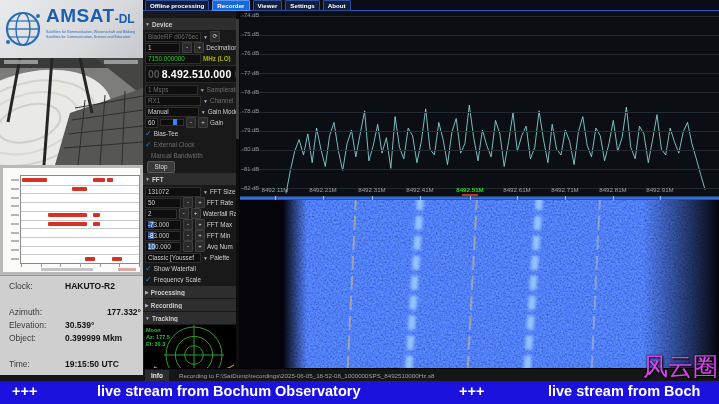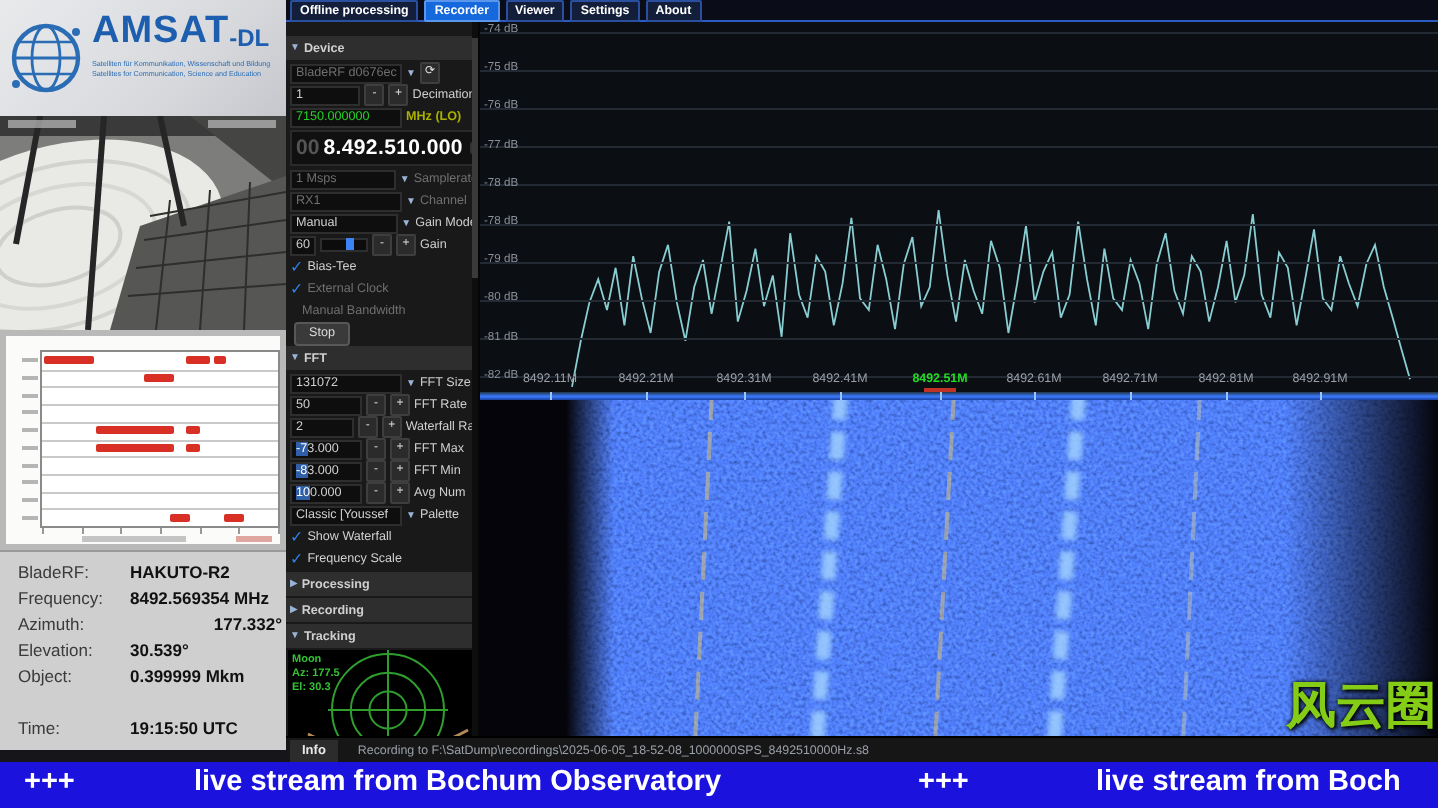--- a/index.html
+++ b/index.html
@@ -79,21 +79,21 @@
   #waterfall{left:240px;top:200px;width:479px;height:168px;background:#050a30;overflow:hidden;}
   #wf-shade{position:absolute;inset:0;background:linear-gradient(90deg,#04040a 0%,#04040a 9%,rgba(4,4,10,0) 14%,rgba(4,4,10,0) 84%,rgba(4,4,10,.55) 93%,#04040a 100%);}
   .streak{position:absolute;top:-4px;height:176px;transform-origin:top center;}
 
   
   #statusbar{left:143px;top:368px;width:576px;height:13px;background:#161616;border-top:1px solid #000;display:flex;align-items:center;}
   #info-tab{height:11px;line-height:11px;padding:0 6px;background:#2c2c2c;color:#e8e8e8;font-size:6.5px;font-weight:bold;margin-left:2px;}
   #rec-text{margin-left:10px;font-size:6.2px;color:#9aa0a8;white-space:nowrap;overflow:hidden;}
   #ticker{left:0;top:381px;width:719px;height:23px;background:#1b12dd;overflow:hidden;}
   .ticker-item{position:absolute;top:2px;font-size:14.5px;font-weight:bold;color:#fff;white-space:nowrap;}
-  #watermark{right:1px;top:336px;font-size:25px;font-weight:bold;color:#84cc16;text-shadow:0 0 2px #000,1px 1px 2px #000;z-index:5;}
+  #watermark{right:1px;top:350px;font-size:25px;font-weight:normal;color:#d946ef;text-shadow:0 0 2px #000,1px 1px 2px #000;z-index:5;}
 </style>
 </head>
 <body>
 
 <div id="logo-card" class="abs">
   <svg width="42" height="42" style="position:absolute;left:2px;top:8px" viewBox="0 0 42 42">
     <circle cx="21" cy="21" r="16" fill="none" stroke="#2a6db5" stroke-width="2.2"></circle>
     <ellipse cx="21" cy="21" rx="7" ry="16" fill="none" stroke="#2a6db5" stroke-width="1.4"></ellipse>
     <line x1="5" y1="21" x2="37" y2="21" stroke="#2a6db5" stroke-width="1.4"></line>
     <line x1="8" y1="13" x2="34" y2="13" stroke="#2a6db5" stroke-width="1.2"></line>
@@ -180,26 +180,22 @@
         <div class="bar" style="left: 63.72px; width: 10.62px; top: 80.65px; background: rgb(217, 48, 37);"></div>
         <div class="bar" style="left: 90.86px; width: 10.62px; top: 80.65px; background: rgb(217, 48, 37);"></div>
       </div>
     <div id="pc-xaxis-smudge"></div>
     <div id="pc-red-smudge"></div>
   </div>
 </div>
 
 <div id="info-panel" class="abs">
     <div class="inforow" style="top: 5px;">
-      <span class="lab">BladeRF:</span>
+      <span class="lab">Clock:</span>
       <span class="val">HAKUTO-R2</span>
-    </div>
-    <div class="inforow" style="top: 18px;">
-      <span class="lab">Frequency:</span>
-      <span class="val">8492.569354 MHz</span>
     </div>
     <div class="inforow" style="top: 31px; justify-content: space-between;">
       <span class="lab">Azimuth:</span>
       <span class="val">177.332°</span>
     </div>
     <div class="inforow" style="top: 44px;">
       <span class="lab">Elevation:</span>
       <span class="val">30.539°</span>
     </div>
     <div class="inforow" style="top: 57px;">

